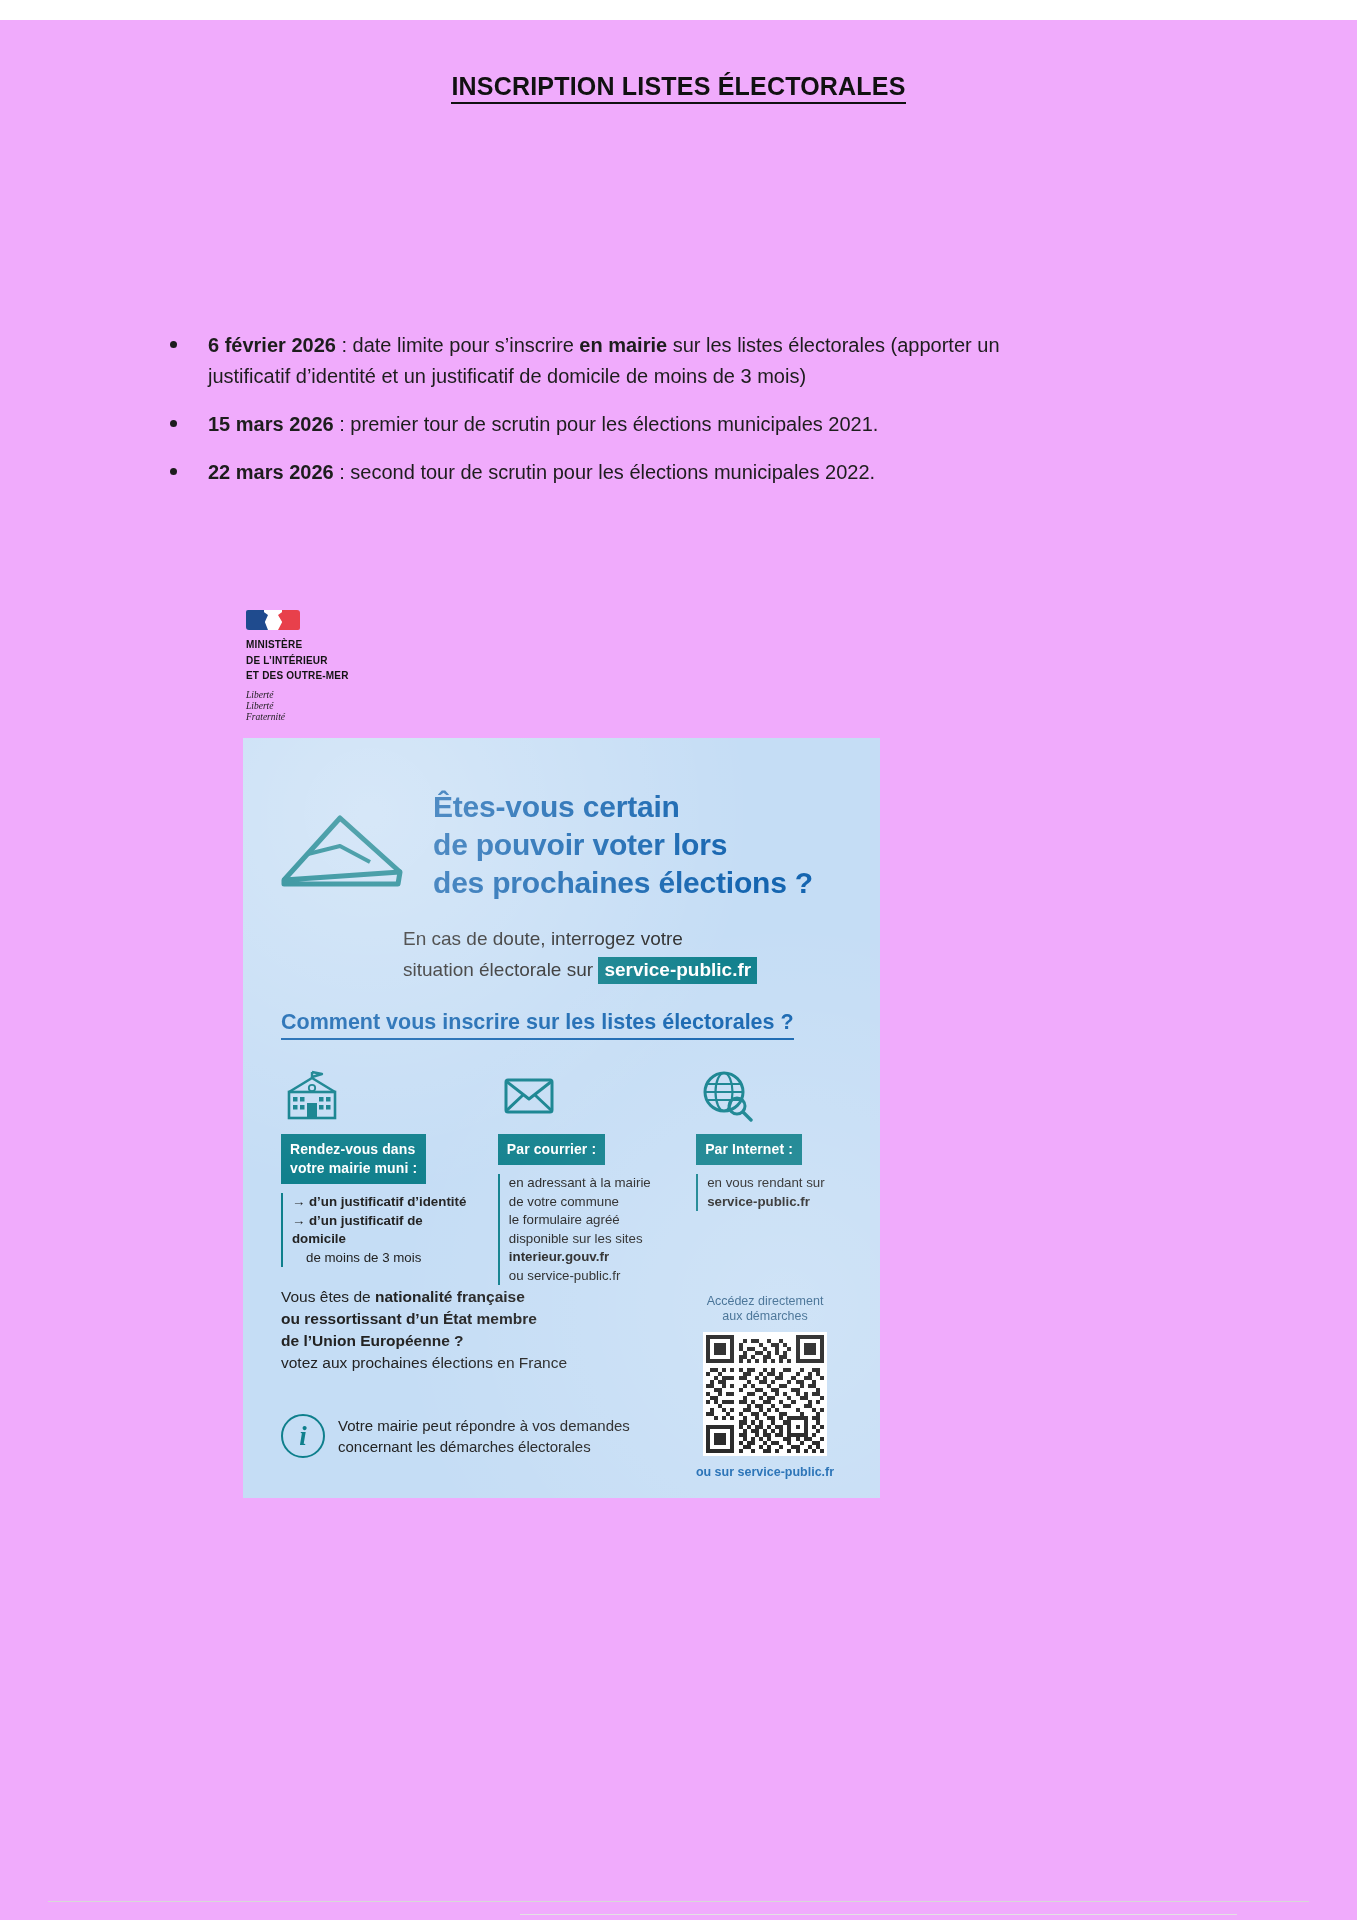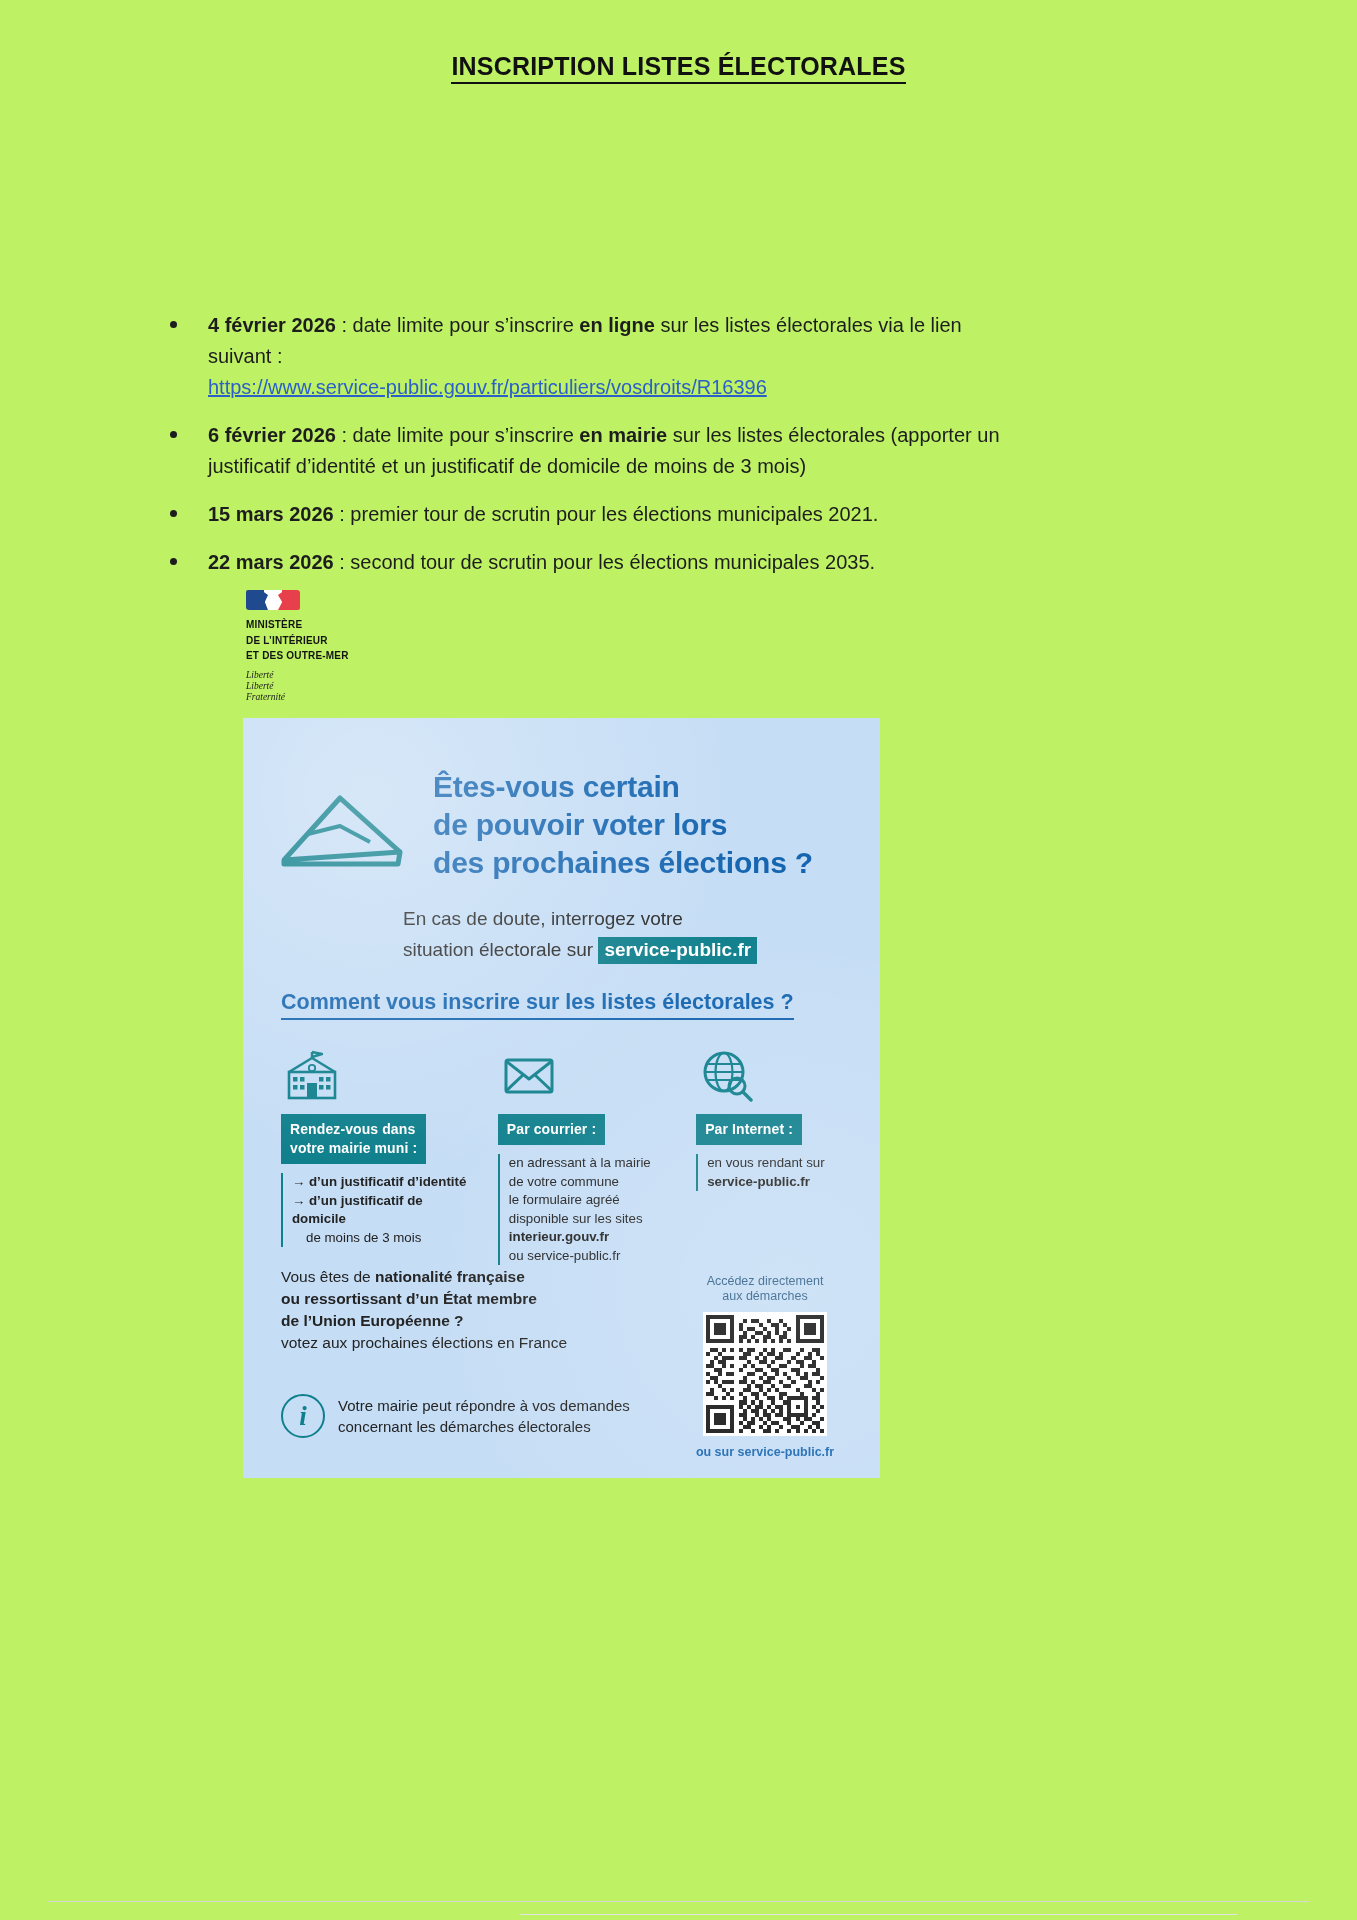--- a/index.html
+++ b/index.html
@@ -13,21 +13,22 @@
     height: 1920px;
     position: relative;
     font-family: "Liberation Sans", sans-serif;
     color: #1a1a1a;
     overflow: hidden;
   }
 
   .page {
     position: absolute;
     inset: 0;
-    background: #bef264;
+    background: #f0abfc;
+    margin-top: 20px;
   }
 
   
   .doc-title {
     position: absolute;
     top: 52px;
     left: 0;
     width: 100%;
     text-align: center;
     font-size: 25px;
@@ -338,39 +339,34 @@
 <div class="page">
 
   <div class="doc-title">
     <span class="inner">INSCRIPTION LISTES ÉLECTORALES</span>
   </div>
 
 
 
   <div class="bullets">
 
-    <div class="bullet-row">
-      <span class="dot"></span>
-      <b>4 février 2026</b><span> : date limite pour s’inscrire </span><b>en ligne</b><span> sur les listes électorales via le lien suivant :</span><br>
-      <a class="url" href="#">https://www.service-public.gouv.fr/particuliers/vosdroits/R16396</a>
-    </div>
 
     <div class="bullet-row">
       <span class="dot"></span>
       <b>6 février 2026</b><span> : date limite pour s’inscrire </span><b>en mairie</b><span> sur les listes électorales (apporter un justificatif d’identité et un justificatif de domicile de moins de 3 mois)</span>
     </div>
 
     <div class="bullet-row">
       <span class="dot"></span>
       <b>15 mars 2026</b><span> : premier tour de scrutin pour les élections municipales 2021.</span>
     </div>
 
     <div class="bullet-row">
       <span class="dot"></span>
-      <b>22 mars 2026</b><span> : second tour de scrutin pour les élections municipales 2035.</span>
+      <b>22 mars 2026</b><span> : second tour de scrutin pour les élections municipales 2022.</span>
     </div>
 
   </div>
 
   <div class="ministry">
     <div class="flag">
       <div class="bleu"></div>
       <div class="blanc"></div>
       <div class="rouge"></div>
     </div>

